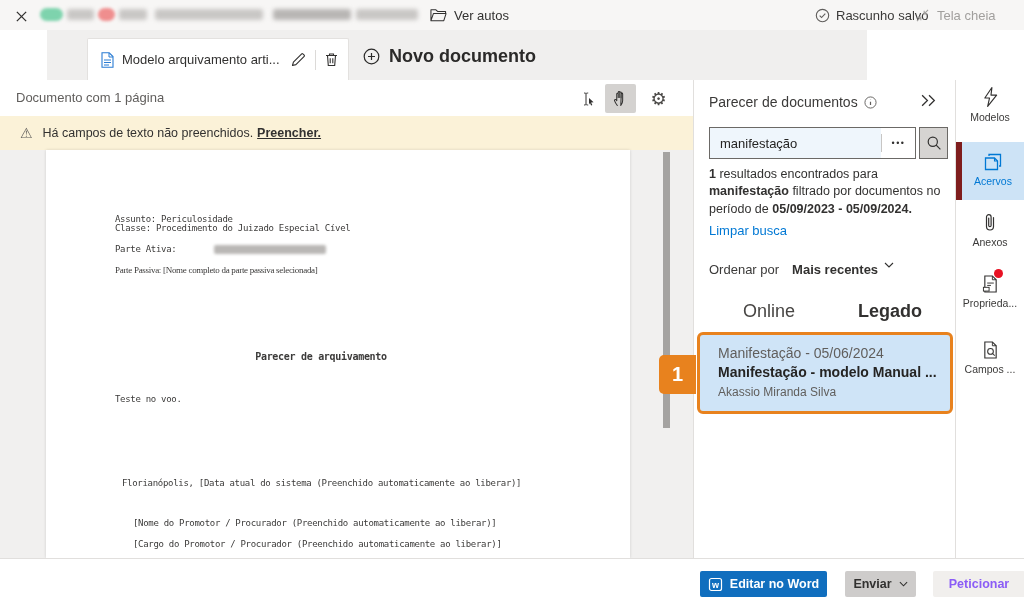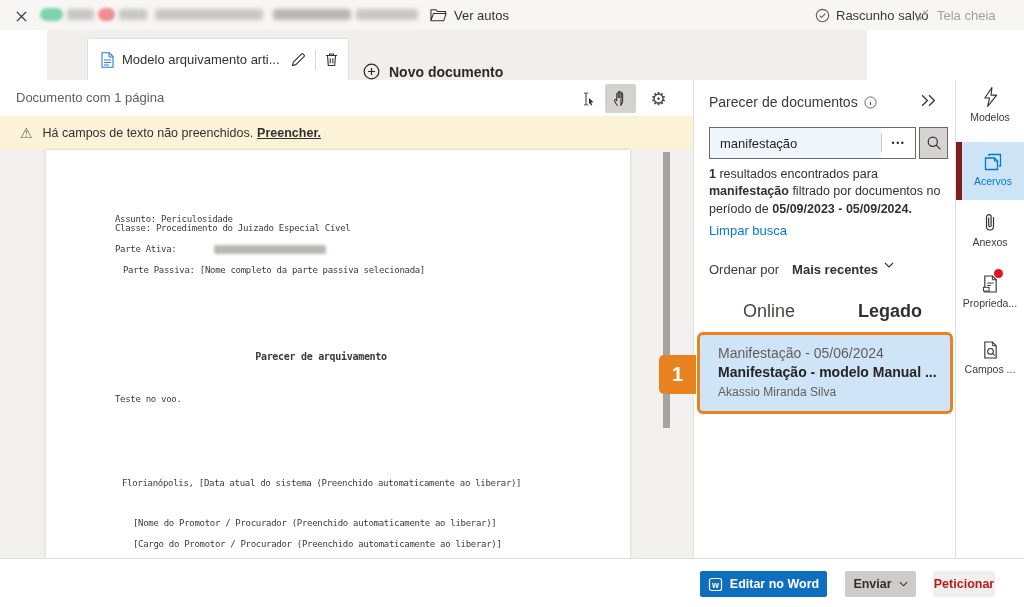--- a/index.html
+++ b/index.html
@@ -16,22 +16,22 @@
   .rascunho{position:absolute;left:815px;top:4px;display:flex;align-items:center;gap:6px;font-size:13px;color:#3b3a39;height:22px;}
   .telacheia{position:absolute;left:916px;top:4px;display:flex;align-items:center;gap:8px;font-size:13px;color:#a19f9d;height:22px;}
 
   
   .tabstrip{position:absolute;left:0;top:30px;width:820px;height:50px;background:#f0efee;margin-left:47px;}
   .tab-active{position:absolute;left:40px;top:8px;width:262px;height:42px;background:#fff;
       border:1px solid #e3e1df;border-bottom:none;border-radius:2px 2px 0 0;
       display:flex;align-items:center;padding:0 10px 0 13px;}
   .tab-title{font-size:13px;color:#323130;margin:0 8px;white-space:nowrap;overflow:hidden;flex:1;}
   .tab-divider{width:1px;height:20px;background:#dcdad8;margin:0 9px;}
-  .newdoc{position:absolute;left:316px;top:24px;display:flex;align-items:flex-end;gap:9px;
-      font-size:14px;font-weight:600;color:#2b2a29;cursor:pointer;height:26px;}
+  .newdoc{position:absolute;left:316px;top:13px;display:flex;align-items:center;gap:9px;
+      font-size:18px;font-weight:600;color:#2b2a29;cursor:pointer;height:26px;}
 
   
   .toolbar{position:absolute;left:0;top:80px;width:694px;height:36px;background:#fff;}
   .toolbar-label{position:absolute;left:16px;top:10px;font-size:13px;color:#605e5c;}
   .tool-btn{position:absolute;top:84px;width:31px;height:29px;display:flex;align-items:center;justify-content:center;border-radius:2px;cursor:pointer;}
   .tool-btn.active{background:#d4d2d0;}
   .gear-glyph{font-size:18px;color:#4a4846;line-height:1;}
 
   .banner{position:absolute;left:0;top:116px;width:694px;height:34px;background:#fbf2d8;
       display:flex;align-items:center;padding-left:20px;font-size:12.5px;color:#323130;}
@@ -82,21 +82,21 @@
   .rail-item.active .rail-label{color:#0078d4;}
   .icon-wrap{position:relative;line-height:0;}
   .red-dot{position:absolute;right:-4px;top:-5px;width:9px;height:9px;border-radius:50%;background:#e81123;}
 
   
   .bottombar{position:absolute;left:0;top:558px;width:1024px;height:49px;background:#fff;border-top:1px solid #e1dfdd;}
   .btn{position:absolute;top:12px;height:26px;border-radius:2px;display:flex;align-items:center;justify-content:center;
        font-size:12.5px;font-weight:600;cursor:pointer;gap:7px;}
   .btn-word{left:700px;width:127px;background:#106ebe;color:#fff;}
   .btn-enviar{left:845px;width:71px;background:#cecccb;color:#323130;}
-  .btn-peticionar{left:933px;width:62px;background:#f1efed;color:#b91c1c;cursor:default;}
+  .btn-peticionar{left:933px;width:92px;background:#f1efed;color:#8b5cf6;cursor:default;}
 </style>
 </head>
 <body>
 
 <div class="app">
 
   <div class="topbar">
     <div class="close-x">
       <svg width="13" height="13" viewBox="0 0 14 14">
           <path d="M2 2l10 10M12 2L2 12" stroke="#323130" stroke-width="1.4" fill="none"></path>
@@ -199,21 +199,21 @@
     <span>Há campos de texto não preenchidos.</span>
     <a>Preencher.</a>
   </div>
 
   <div class="viewport">
     <div class="page"></div>
     <span class="doc-line" style="left:115px;top:51px;margin-top:12px;">Assunto: Periculosidade</span>
     <span class="doc-line" style="left:115px;top:72px;">Classe: Procedimento do Juizado Especial Cível</span>
     <span class="doc-line" style="left:115px;top:93px;">Parte Ativa:</span>
     <span class="doc-blur" style="left:214px;top:95px;width:112px;height:9px;"></span>
-    <span class="doc-line" style="left:123px;top:114px;">Parte Passiva: [Nome completo da parte passiva selecionada]</span>
+    <span class="doc-line" style="left:115px;top:114px;font-family:Liberation Serif, serif;">Parte Passiva: [Nome completo da parte passiva selecionada]</span>
     <span class="doc-line doc-heading" style="left:321px;top:201px;">Parecer de arquivamento</span>
     <span class="doc-line" style="left:115px;top:243px;">Teste no voo.</span>
     <span class="doc-line" style="left:122px;top:327px;">Florianópolis, [Data atual do sistema (Preenchido automaticamente ao liberar)]</span>
     <span class="doc-line" style="left:133px;top:367px;">[Nome do Promotor / Procurador (Preenchido automaticamente ao liberar)]</span>
     <span class="doc-line" style="left:133px;top:388px;">[Cargo do Promotor / Procurador (Preenchido automaticamente ao liberar)]</span>
     <div class="vscroll"></div>
   </div>
 
   <div class="vdiv" style="left:693px;"></div>
   <div class="panel">

